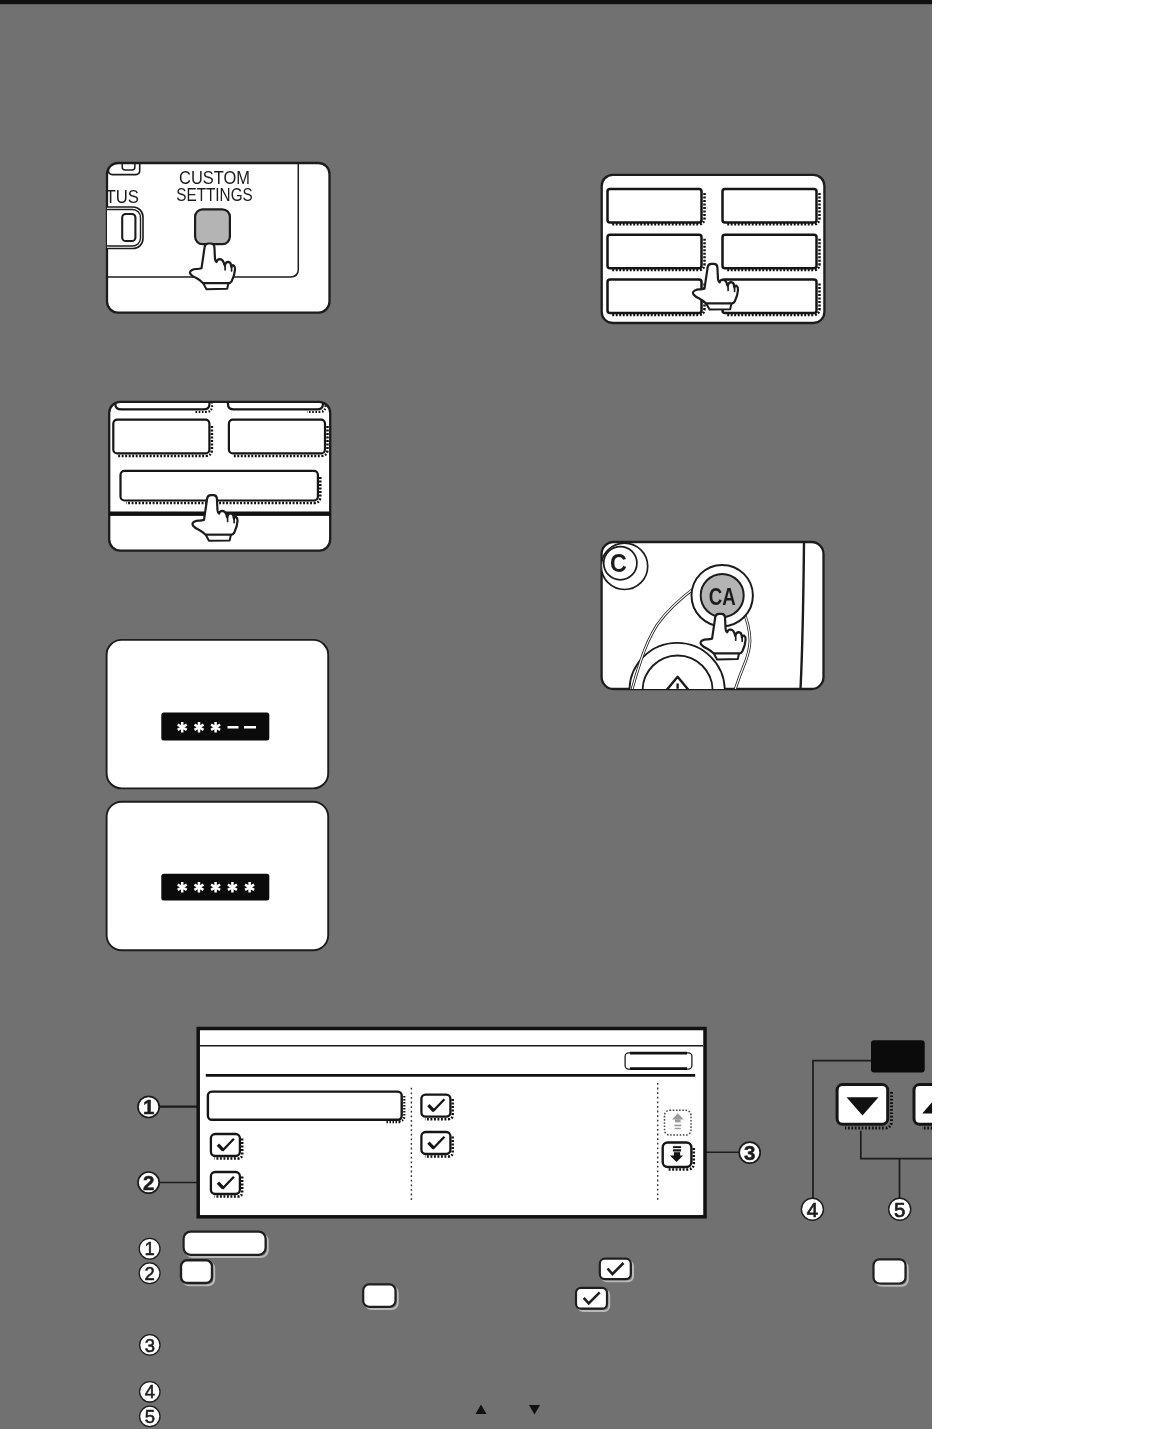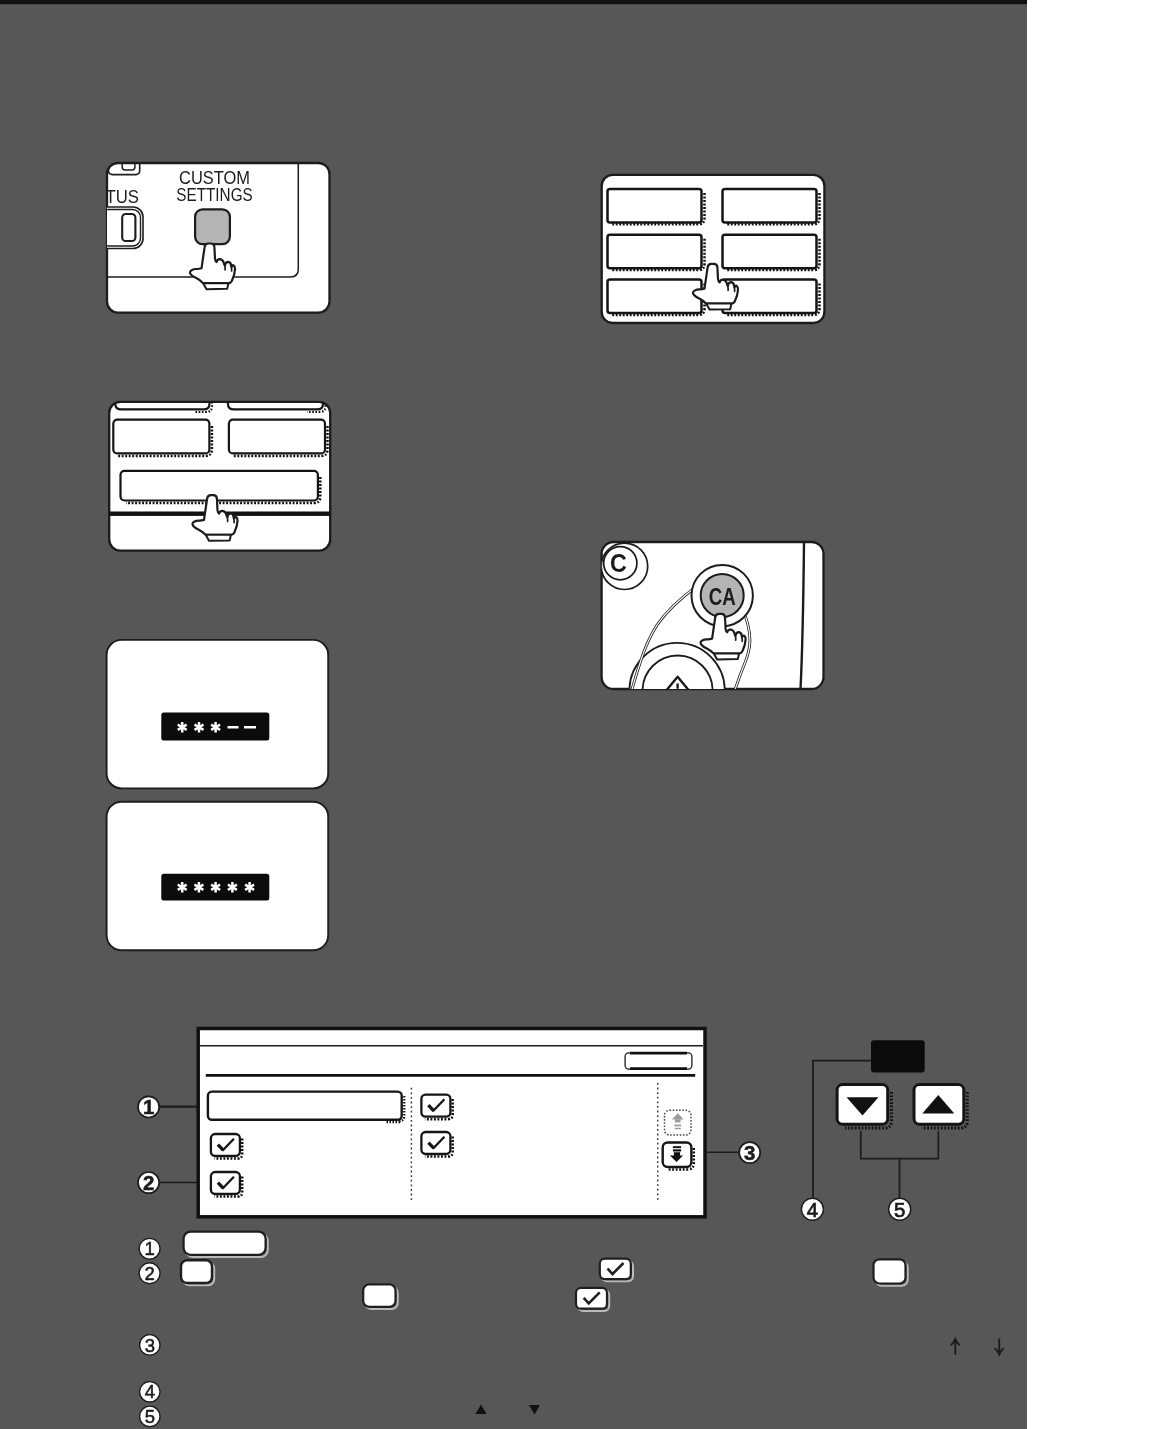--- a/index.html
+++ b/index.html
@@ -1,16 +1,16 @@
 <!DOCTYPE html>
 <html><head>
 <meta charset="utf-8">
 <style>
 html,body{margin:0;padding:0;background:#fff;}
-#page{position:relative;width:1027px;height:1429px;background:#0369a1;overflow:hidden;filter:grayscale(1);text-decoration:underline;}
+#page{position:relative;width:932px;height:1429px;background:#d946ef;overflow:hidden;filter:grayscale(1);text-decoration:underline;}
 svg{position:absolute;left:0;top:0;}
 text{font-family:"Liberation Sans",sans-serif;fill:#1c1c1c;}
 </style>
 </head>
 <body>
 <div id="page">
 <svg width="1173" height="1429" viewBox="0 0 1173 1429">
 <defs>
 
 <g id="hand">

